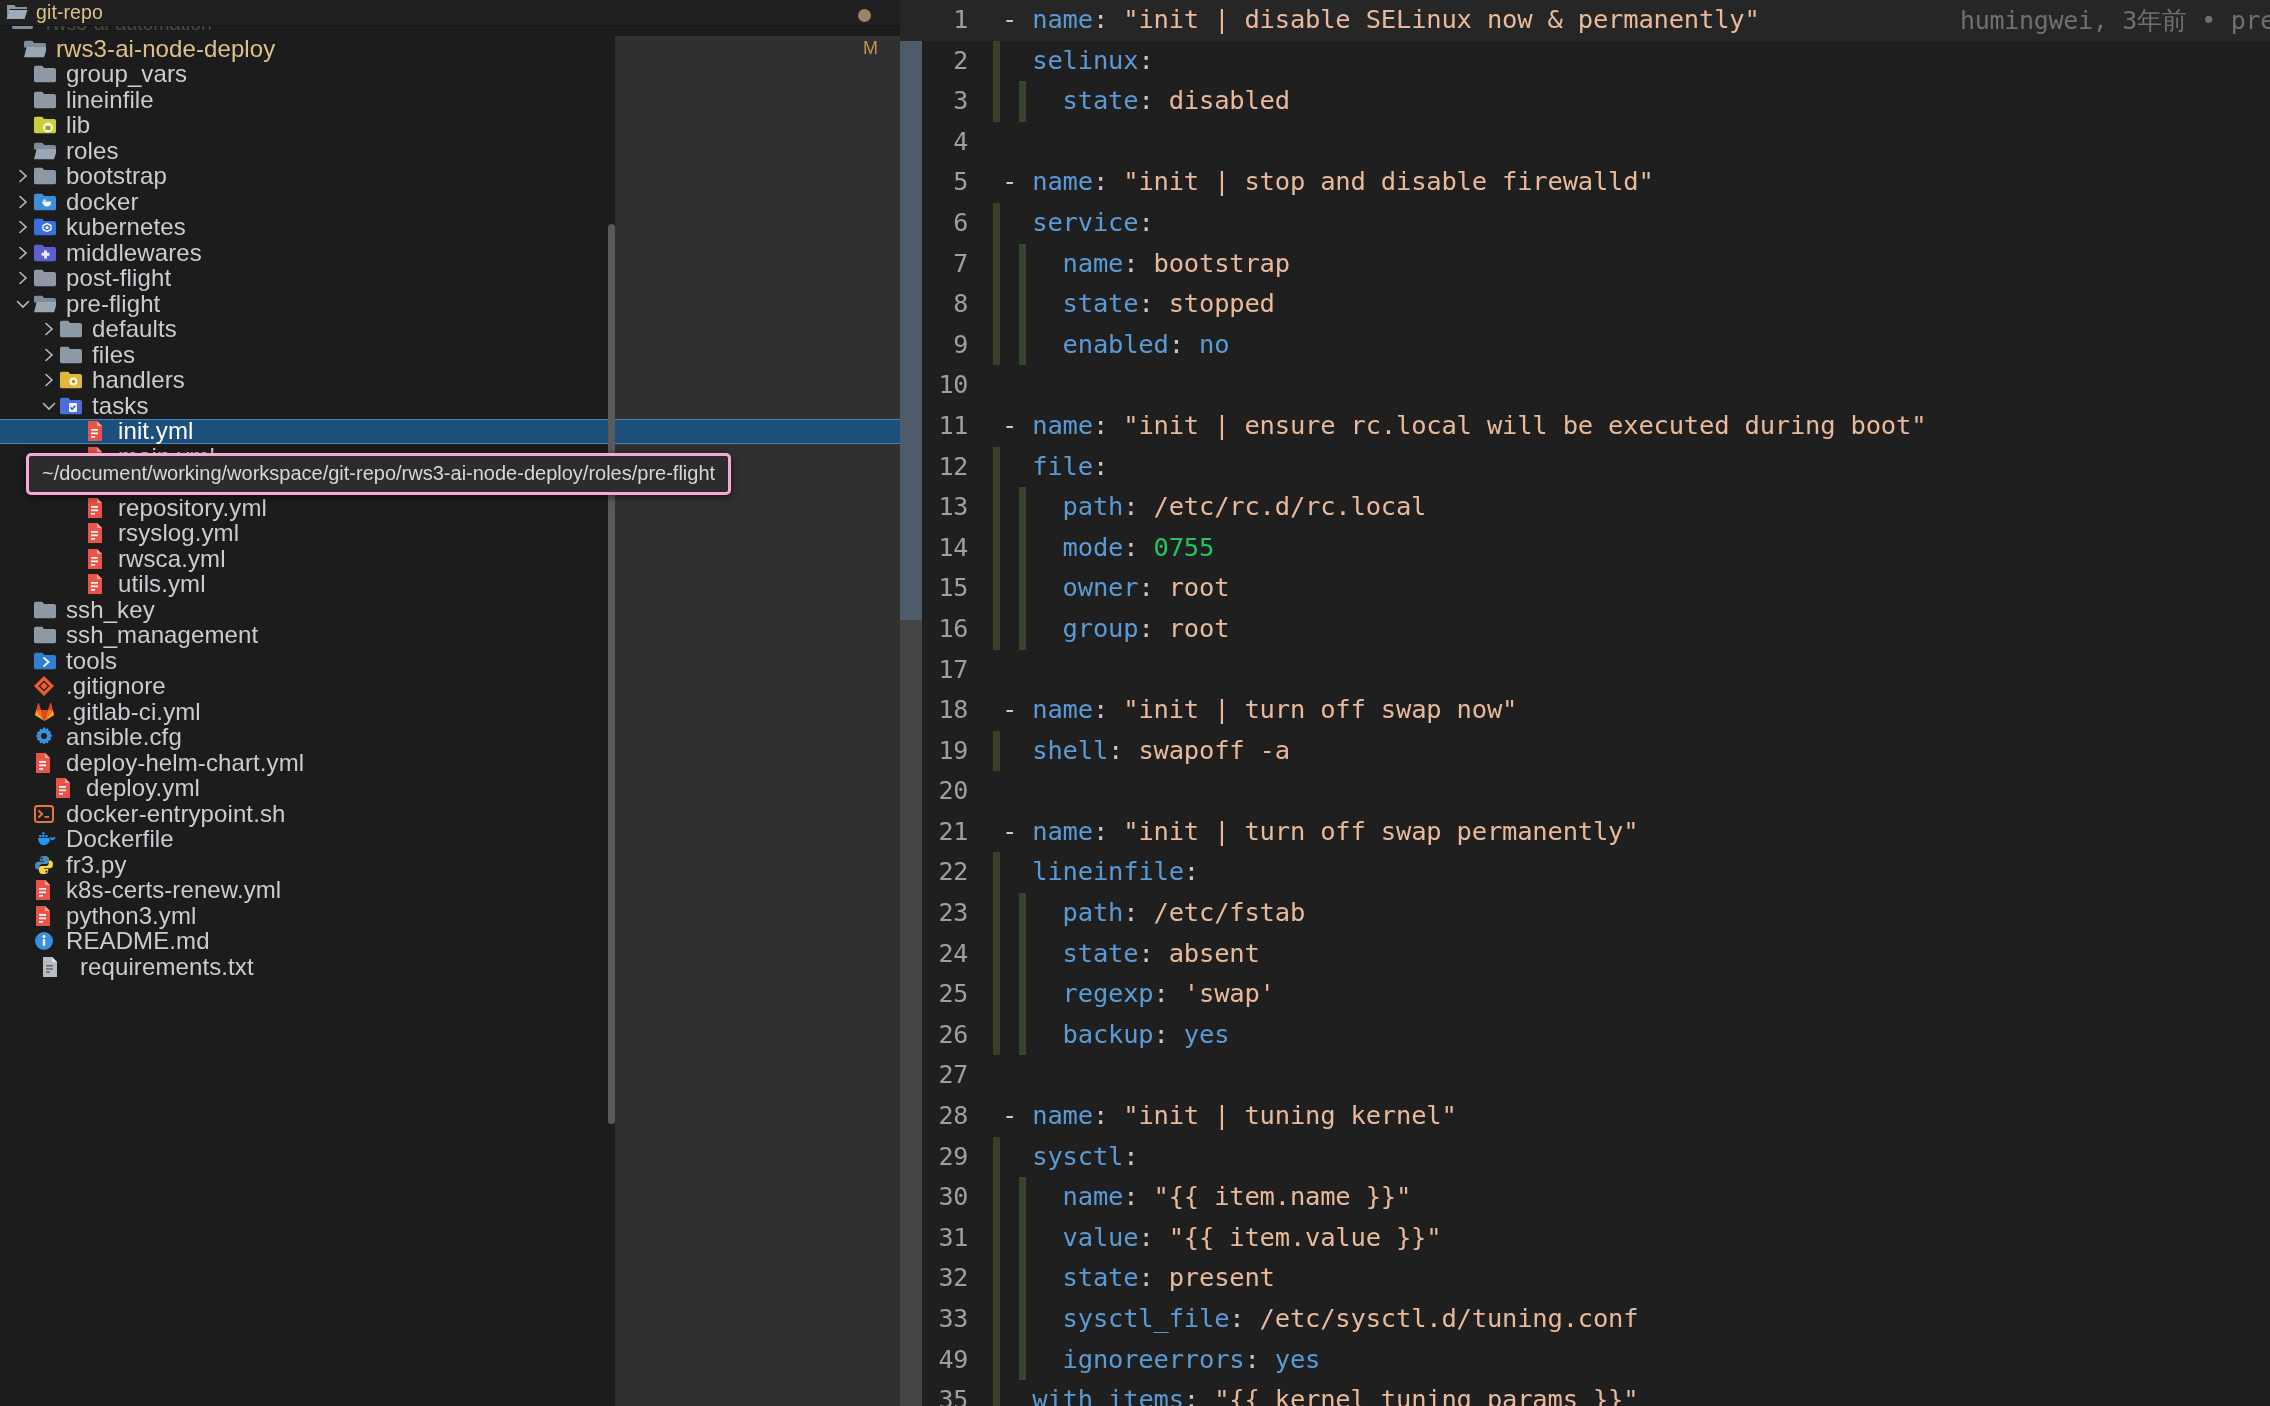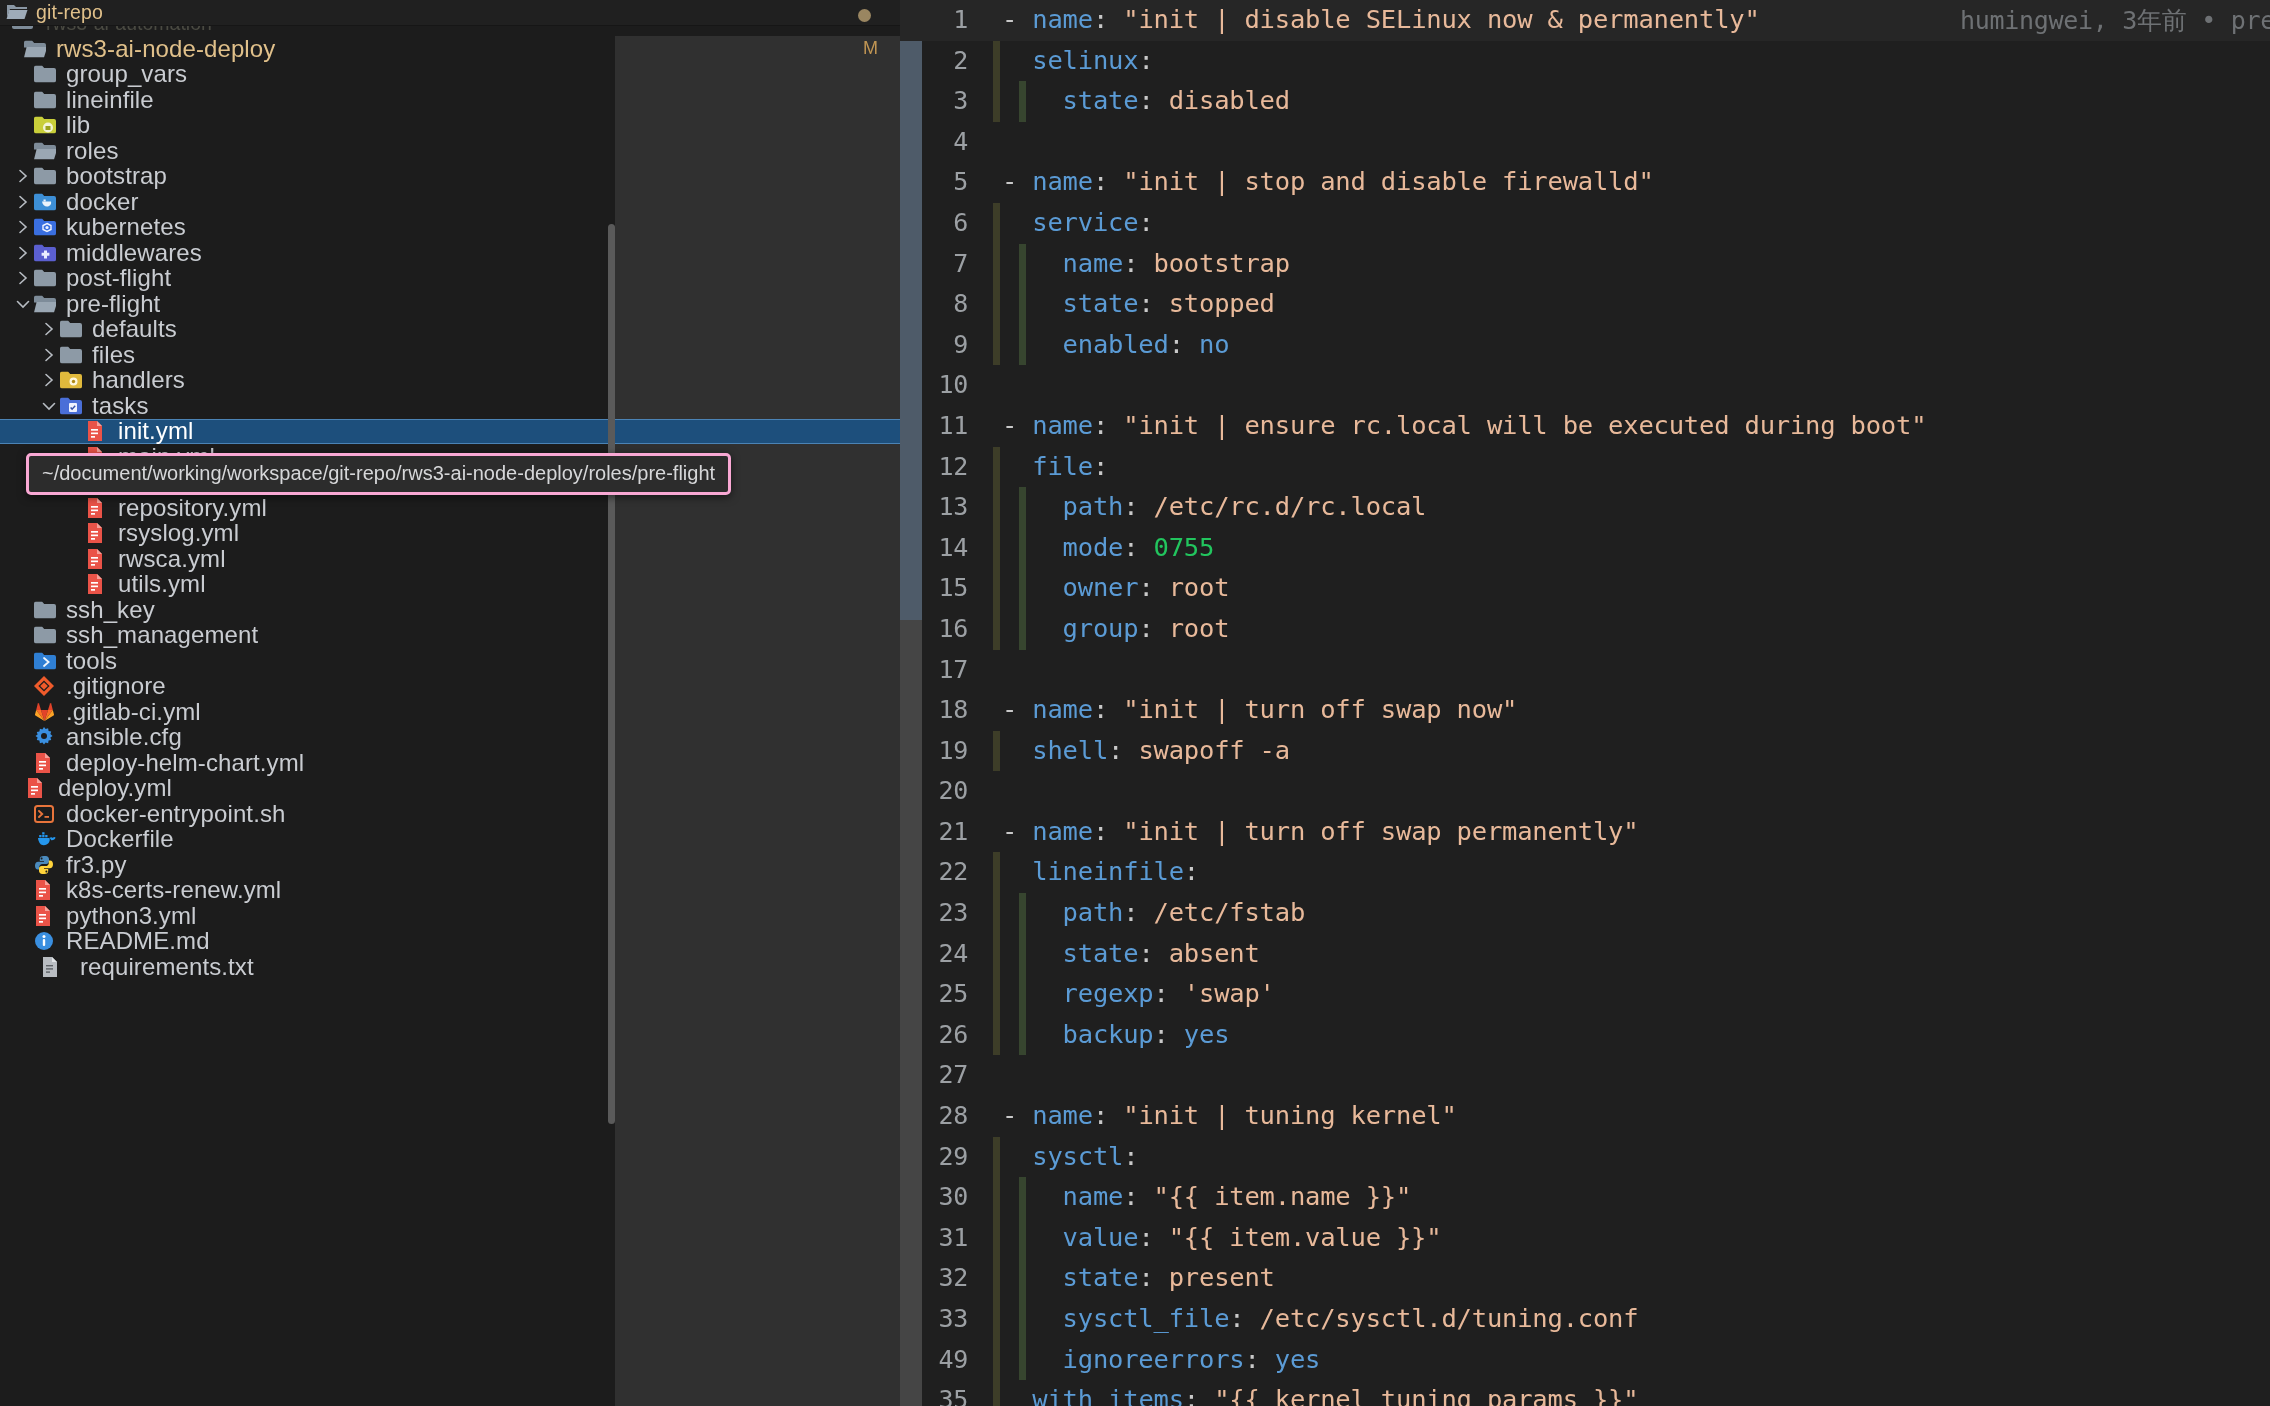--- a/index.html
+++ b/index.html
@@ -541,21 +541,21 @@
             <svg width="18" height="22" viewBox="0 0 18 22">
               <path d="M2 1h9l5 5v15H2z" fill="#ea5348"></path>
               <path d="M11 1l5 5h-5z" fill="#f7a19a"></path>
               <rect x="5" y="9" width="7" height="1.7" fill="#fff"></rect>
               <rect x="5" y="12.5" width="7" height="1.7" fill="#fff"></rect>
               <rect x="5" y="16" width="4" height="1.7" fill="#fff"></rect>
             </svg>
           </span>
           <span class="name">deploy-helm-chart.yml</span>
         </div>
-        <div class="row" style="padding-left: 4px;">
+        <div class="row" style="padding-left: 4px; margin-left: 28px;">
           <span class="chev"></span>
           <span class="ico">
             <svg width="18" height="22" viewBox="0 0 18 22">
               <path d="M2 1h9l5 5v15H2z" fill="#ea5348"></path>
               <path d="M11 1l5 5h-5z" fill="#f7a19a"></path>
               <rect x="5" y="9" width="7" height="1.7" fill="#fff"></rect>
               <rect x="5" y="12.5" width="7" height="1.7" fill="#fff"></rect>
               <rect x="5" y="16" width="4" height="1.7" fill="#fff"></rect>
             </svg>
           </span>

